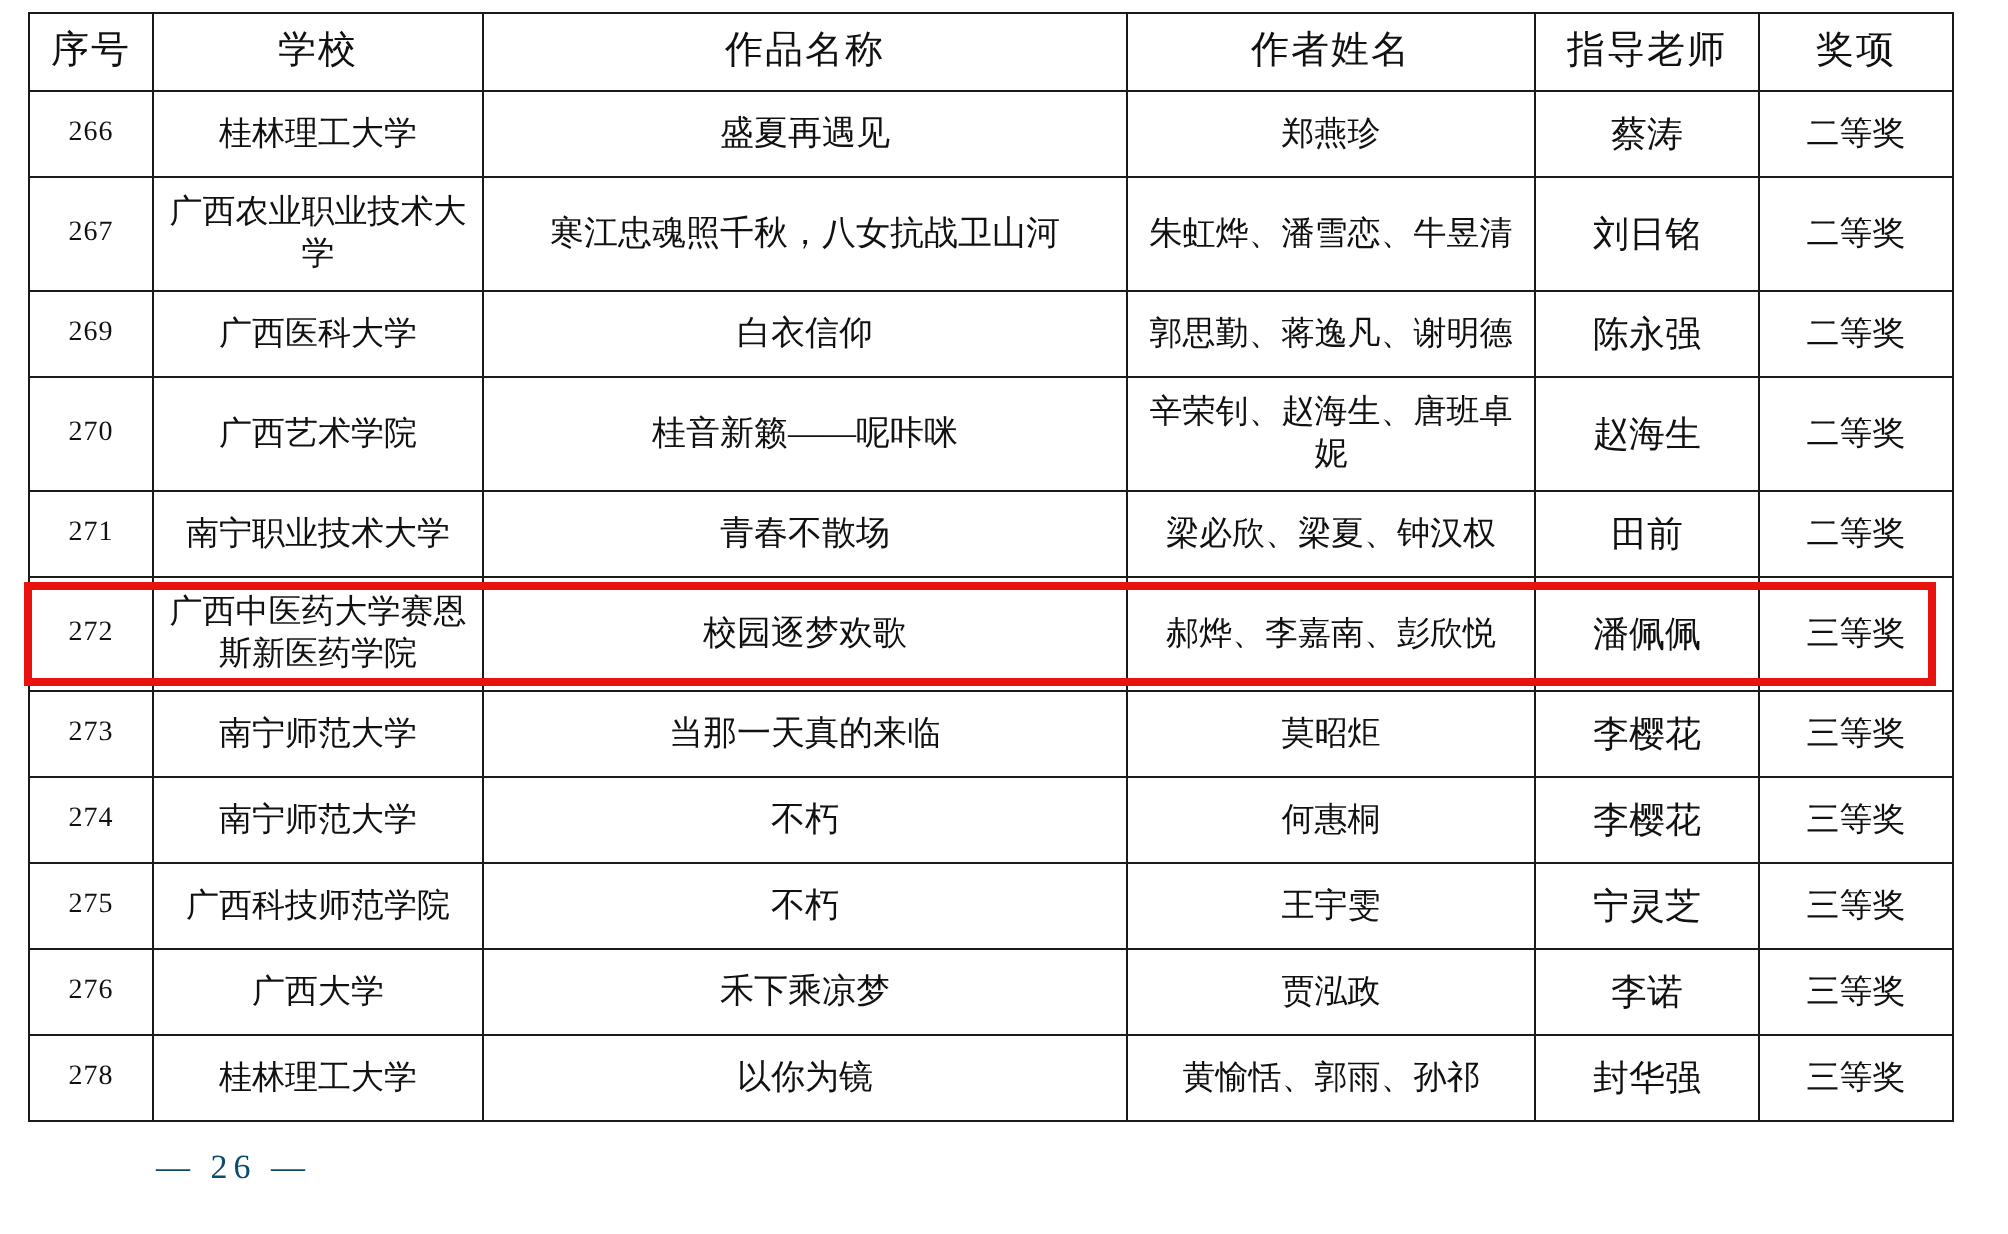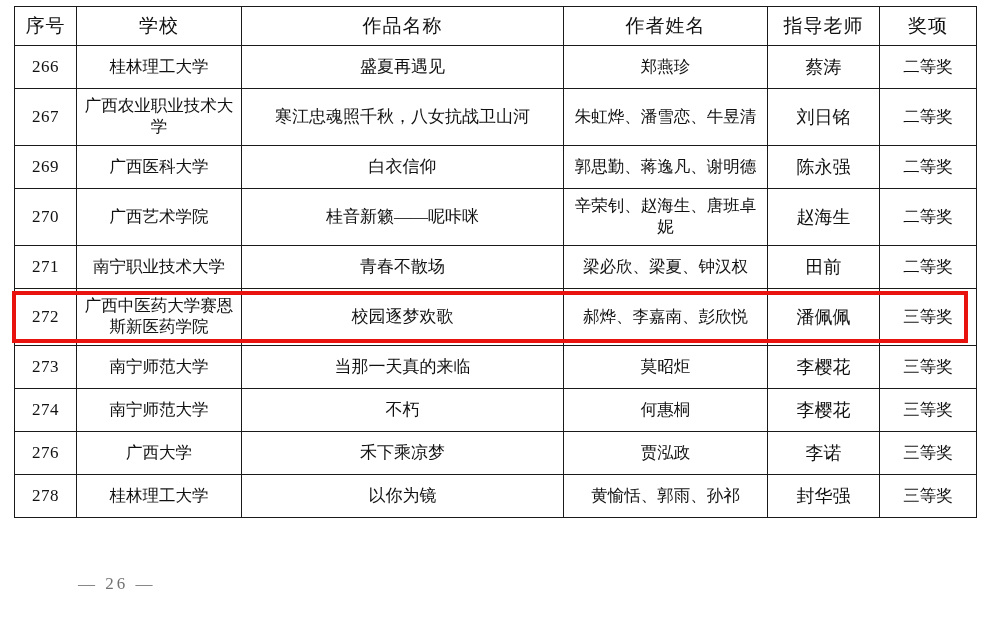--- a/index.html
+++ b/index.html
@@ -52,21 +52,21 @@
     font-size: 17px;
   }
   
   col.c-no     { width: 62px; }
   col.c-school { width: 165px; }
   col.c-title  { width: 322px; }
   col.c-author { width: 204px; }
   col.c-teacher{ width: 112px; }
   col.c-award  { width: 97px; }
 
-  td.col-no { font-size: 17px; letter-spacing: 0.5px; }
+  td.col-no { font-size: 14px; letter-spacing: 0.5px; }
   td.col-school { font-size: 16.5px; }
   td.col-title { font-size: 17px; }
   td.col-author { font-size: 16.5px; }
   td.col-teacher { font-size: 18px; }
   td.col-award { font-size: 16.5px; }
 
   
   tr.tall td { height: 52px; }
 
   
@@ -79,21 +79,21 @@
     border: 4px solid #e8120e;
     box-sizing: border-box;
     pointer-events: none;
   }
 
   .page-number {
     position: absolute;
     left: 78px;
     top: 574px;
     font-size: 17px;
-    color: #737373;
+    color: #0c4a6e;
     letter-spacing: 3px;
     font-family: "Liberation Serif", "DejaVu Serif", serif;
   }
 </style>
 </head>
 <body>
 
 <div class="page">
 
   <table class="award-table">
@@ -174,20 +174,28 @@
         </tr>
         <tr>
           <td class="col-no">274</td>
           <td class="col-school">南宁师范大学</td>
           <td class="col-title">不朽</td>
           <td class="col-author">何惠桐</td>
           <td class="col-teacher">李樱花</td>
           <td class="col-award">三等奖</td>
         </tr>
         <tr>
+          <td class="col-no">275</td>
+          <td class="col-school">广西科技师范学院</td>
+          <td class="col-title">不朽</td>
+          <td class="col-author">王宇雯</td>
+          <td class="col-teacher">宁灵芝</td>
+          <td class="col-award">三等奖</td>
+        </tr>
+        <tr>
           <td class="col-no">276</td>
           <td class="col-school">广西大学</td>
           <td class="col-title">禾下乘凉梦</td>
           <td class="col-author">贾泓政</td>
           <td class="col-teacher">李诺</td>
           <td class="col-award">三等奖</td>
         </tr>
         <tr>
           <td class="col-no">278</td>
           <td class="col-school">桂林理工大学</td>

